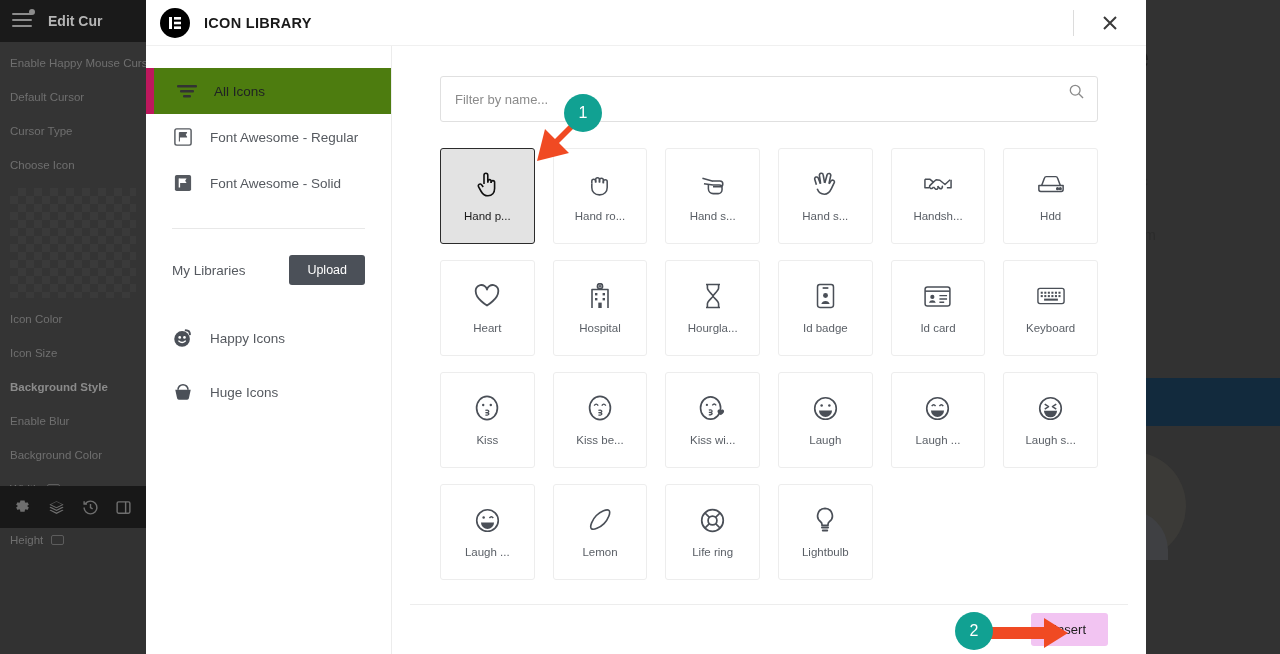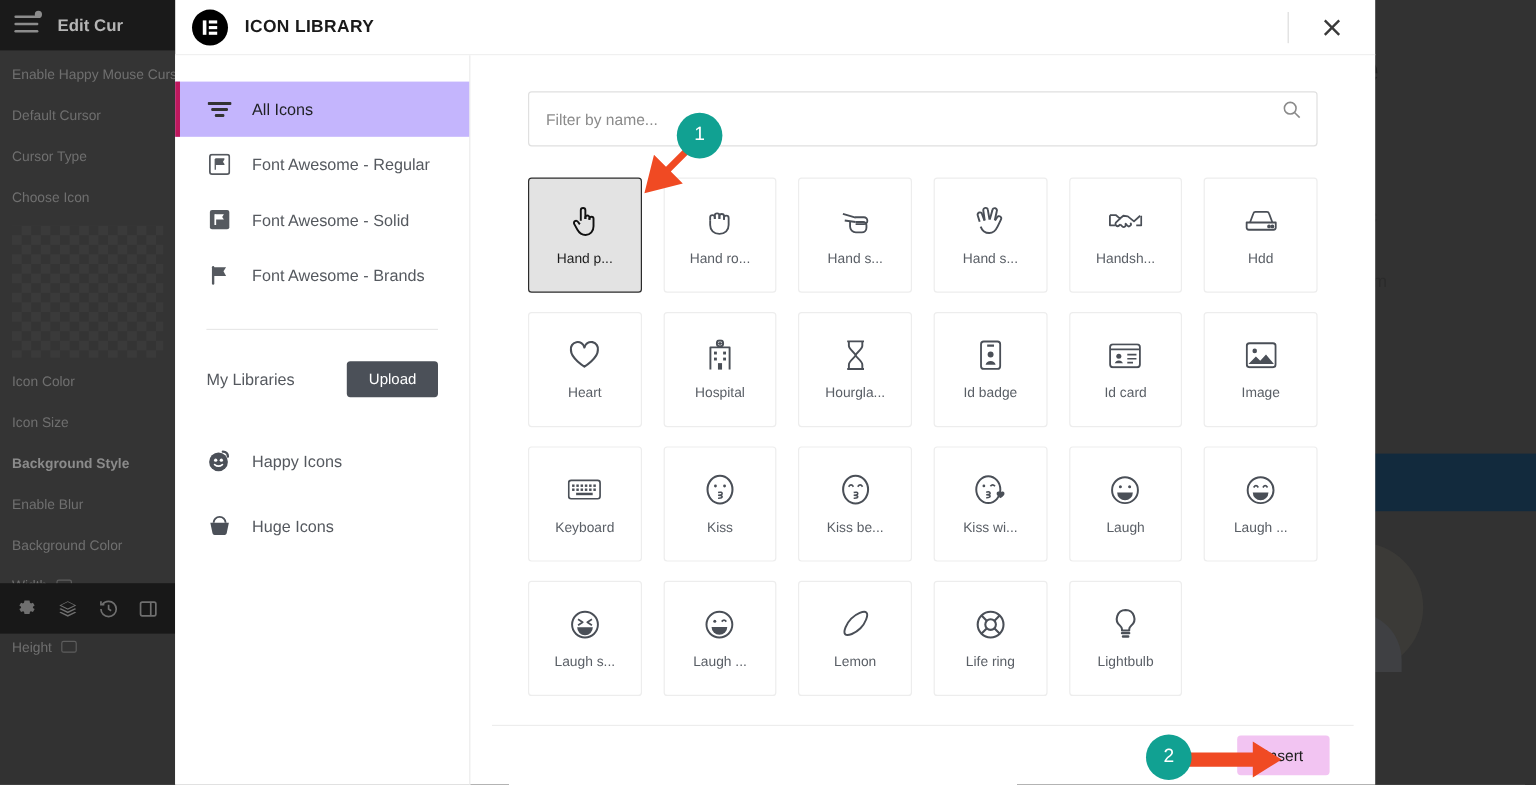--- a/index.html
+++ b/index.html
@@ -98,21 +98,21 @@
 
   
   .m-side {
     width: 246px; flex: 0 0 246px; border-right: 1px solid #ececec;
     padding-top: 22px; background: #fff;
   }
   .side-item {
     height: 46px; display: flex; align-items: center; gap: 16px;
     padding-left: 26px; color: #55595f; font-size: 13.5px; cursor: pointer;
   }
-  .side-item.active { background: #c4b5fd; color: #1f2124; border-left: 4px solid #be185d; padding-left: 22px; }
+  .side-item.active { background: #4d7c0f; color: #1f2124; border-left: 8px solid #be185d; padding-left: 22px; }
   .side-item .si-ic { width: 22px; display:flex; align-items:center; justify-content:center; }
   .side-item.lib { height: 54px; }
   .side-sep { height: 1px; background: #e8e8e8; margin: 22px 26px 0 26px; }
   .side-libhead {
     display:flex; align-items:center; justify-content:space-between;
     padding: 26px 26px 0 26px;
   }
   .side-libhead span { font-size: 13.5px; color: #55595f; }
   .btn-upload {
     background: #4b5058; color: #fff; font-size: 12.5px; border: none;
@@ -289,29 +289,20 @@
         <span class="si-ic">
           <svg width="18" height="18" viewBox="0 0 20 20">
             <rect x="1" y="1" width="18" height="18" rx="2" fill="#55595f"></rect>
             <path d="M6 5v10" stroke="#fff" stroke-width="1.6"></path>
             <path d="M6 5h8l-1.6 2.6L14 10H6z" fill="#fff"></path>
           </svg>
         </span>
         <span>Font Awesome - Solid</span>
       </div>
 
-      <div class="side-item">
-        <span class="si-ic">
-          <svg width="18" height="18" viewBox="0 0 20 20">
-            <path d="M4 3v15" stroke="#55595f" stroke-width="2.2" stroke-linecap="round"></path>
-            <path d="M4 3h12l-2.4 3.8L16 11H4z" fill="#55595f"></path>
-          </svg>
-        </span>
-        <span>Font Awesome - Brands</span>
-      </div>
 
       <div class="side-sep"></div>
 
       <div class="side-libhead">
         <span>My Libraries</span>
         <button class="btn-upload">Upload</button>
       </div>
 
       <div style="height:26px"></div>
 
@@ -479,30 +470,20 @@
               <rect x="1" y="1" width="26" height="20" rx="2.4"></rect>
               <path d="M1 5.4h26"></path>
               <circle cx="8.6" cy="11.4" r="2.2" fill="currentColor" stroke="none"></circle>
               <path d="M5 17.6a3.8 3.8 0 017.2 0z" fill="currentColor" stroke="none"></path>
               <path d="M16 10h8M16 13.6h8M16 17h5" stroke-width="1.4"></path>
             </svg>
           </span>
           <span class="cap">Id card</span>
         </div>
 
-        <div class="cell">
-          <span class="glyph">
-            <svg width="26" height="22" viewBox="0 0 26 22" fill="none" stroke="currentColor" stroke-width="1.6" stroke-linejoin="round">
-              <rect x="1" y="1" width="24" height="20" rx="2.2"></rect>
-              <circle cx="7.6" cy="7.4" r="1.9" fill="currentColor" stroke="none"></circle>
-              <path d="M2.4 18.4l6.2-6.4 3.6 3.6 4.8-5.2 6.6 8z" fill="currentColor" stroke="none"></path>
-            </svg>
-          </span>
-          <span class="cap">Image</span>
-        </div>
 
 
         <div class="cell">
           <span class="glyph">
             <svg width="28" height="20" viewBox="0 0 30 20" fill="none" stroke="currentColor" stroke-width="1.5" stroke-linejoin="round">
               <rect x="1" y="1.8" width="28" height="16.4" rx="2.2"></rect>
               <g fill="currentColor" stroke="none">
                 <rect x="4" y="5.4" width="2.2" height="2.2"></rect>
                   <rect x="7.8" y="5.4" width="2.2" height="2.2"></rect>
                 <rect x="11.6" y="5.4" width="2.2" height="2.2"></rect>

